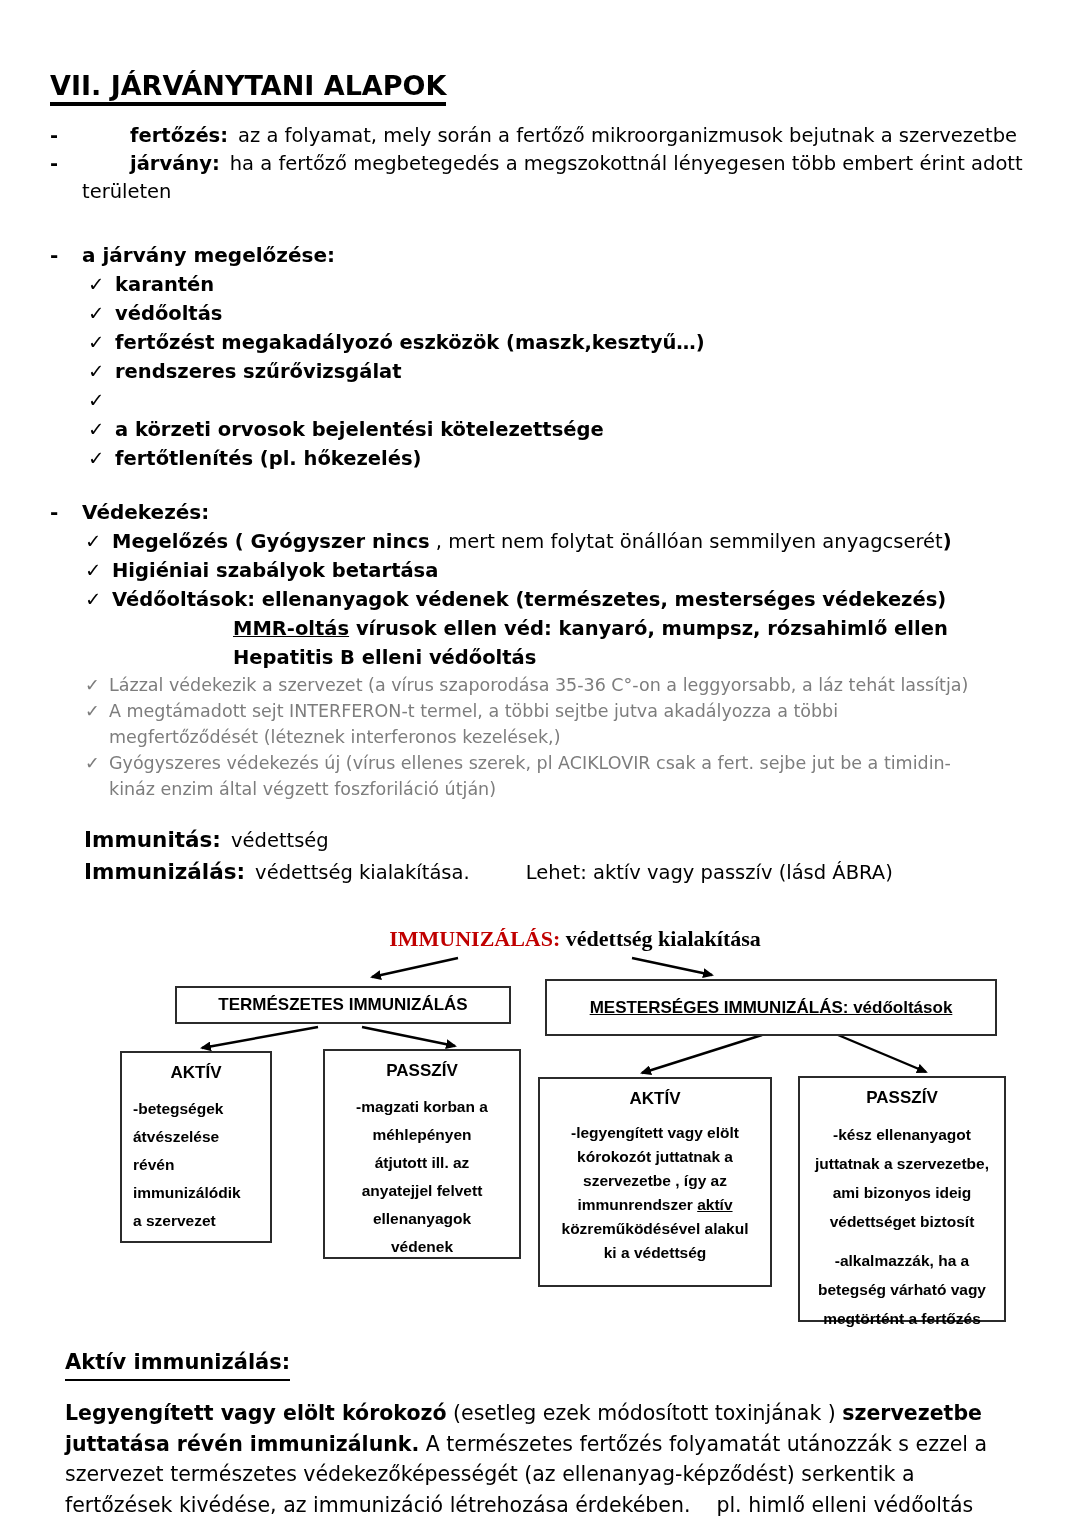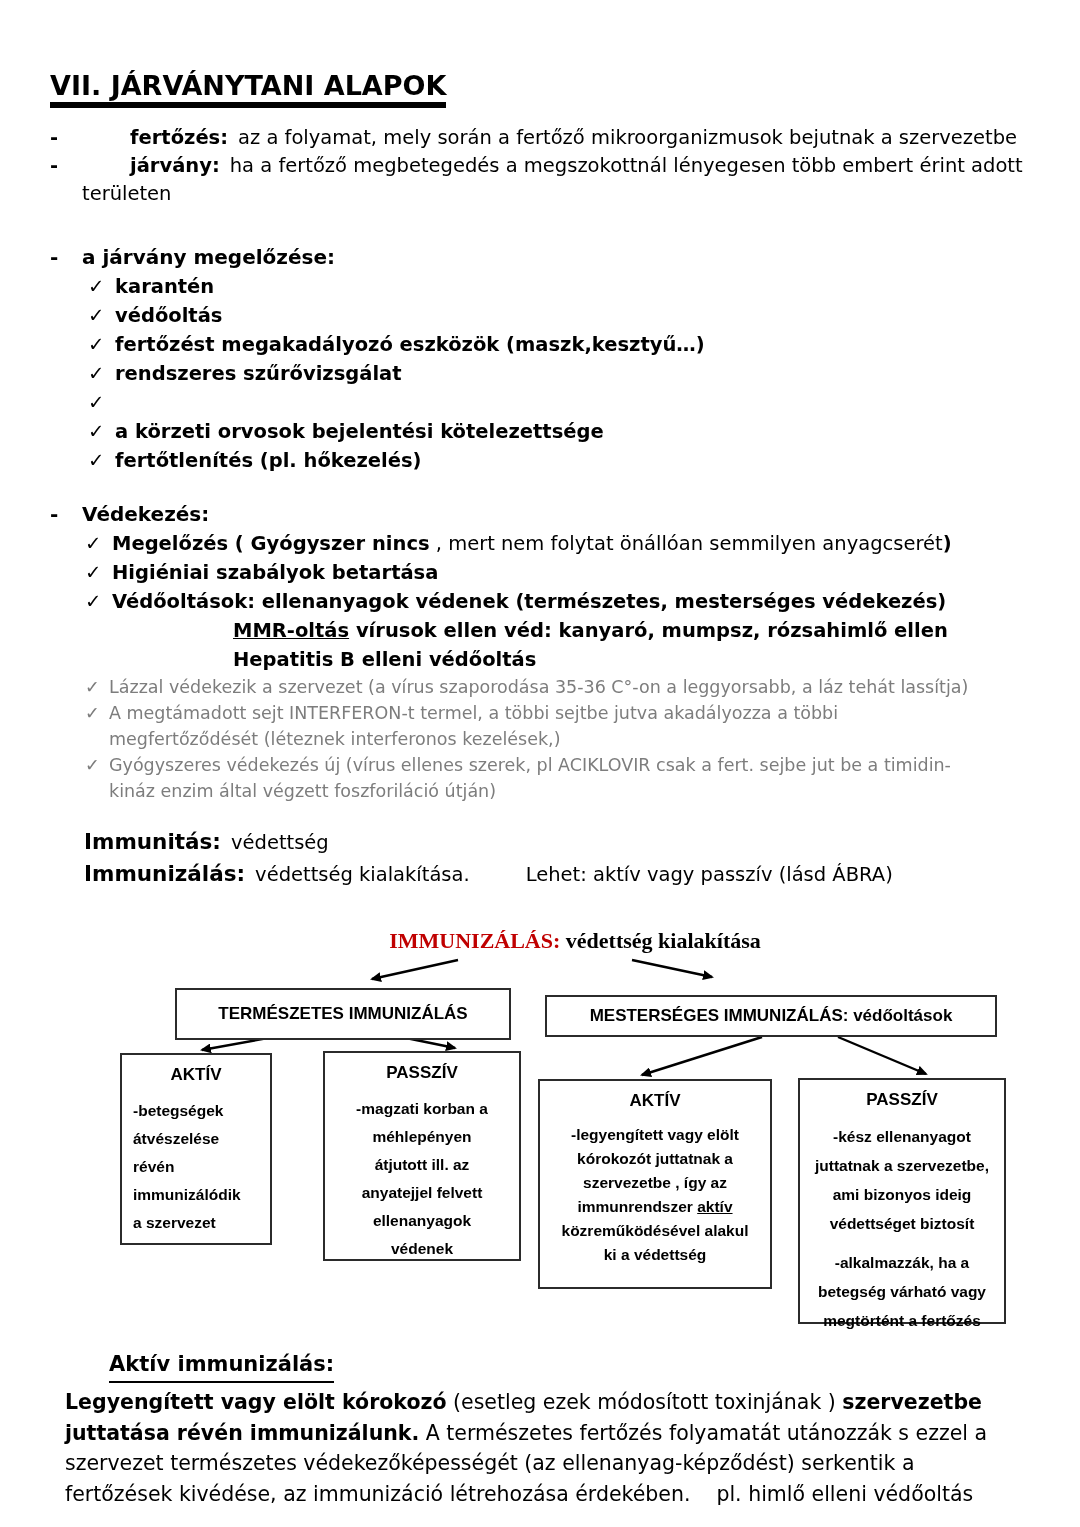--- a/index.html
+++ b/index.html
@@ -3,21 +3,21 @@
 <meta charset="utf-8">
 <style>
   html,body{margin:0;padding:0;background:#e8e8e8;}
   #page{
     position:relative;width:1080px;height:1527px;margin:0 auto;background:#ffffff;
     color:#000;font-family:"DejaVu Sans",sans-serif;box-sizing:border-box;
     padding:70px 50px 0 50px;overflow:hidden;
   }
   
   .doc-title{font-size:27px;font-weight:bold;margin:0 0 16px 0;}
-  .doc-title .uline{display:inline-block;border-bottom:6px solid #000000;padding-bottom:1px;}
+  .doc-title .uline{display:inline-block;border-bottom:4px solid #000000;padding-bottom:1px;}
   .row{display:flex;font-size:19.5px;line-height:28px;}
   .dash{width:32px;flex:none;font-weight:bold;}
   .term{font-weight:bold;margin-right:10px;white-space:nowrap;margin-left:48px;}
   .cont-line{padding-left:32px;font-size:19.5px;line-height:28px;}
   
   .sec-heading{display:flex;font-size:20px;line-height:30px;font-weight:bold;}
   .prev-heading{margin-top:34px;}
   .citem{display:flex;padding-left:38px;font-size:19.5px;line-height:29px;font-weight:bold;}
   .check{width:27px;flex:none;font-weight:normal;}
   .def-heading{margin-top:24px;}
@@ -38,35 +38,35 @@
   
   .diagram{position:relative;width:1080px;height:432px;margin:26px -50px 0 -50px;}
   .dg-title{position:absolute;top:12px;left:0;width:100%;text-align:center;padding-left:70px;box-sizing:border-box;
     font-family:"Liberation Serif",serif;font-weight:bold;font-size:22px;}
   .arrows{position:absolute;left:0;top:0;width:1080px;height:432px;}
   .box{position:absolute;border:2px solid #2b2b2b;background:#fff;box-sizing:border-box;
     font-family:"Liberation Sans",sans-serif;font-weight:bold;text-align:center;}
   .box .bhead{font-size:17px;margin-bottom:12px;}
   .box .bbody{font-size:15.5px;white-space:pre-line;line-height:28px;}
   .top-box{display:flex;align-items:center;justify-content:center;font-size:17px;}
-  #box-nat{left:175px;top:72px;width:336px;height:52px;}
-  #box-art{left:545px;top:79px;width:452px;height:42px;}
+  #box-nat{left:175px;top:72px;width:336px;height:38px;}
+  #box-art{left:545px;top:65px;width:452px;height:57px;text-decoration:underline;}
   #box-nat-active{left:120px;top:137px;width:152px;height:192px;padding:10px 8px;}
   #box-nat-active .bbody{text-align:left;padding-left:3px;}
   #box-nat-passive{left:323px;top:135px;width:198px;height:210px;padding:10px 4px;}
   #box-art-active{left:538px;top:163px;width:234px;height:210px;padding:10px 4px;}
   #box-art-active .bbody{line-height:24px;}
   #box-art-passive{left:798px;top:162px;width:208px;height:246px;padding:10px 4px;}
   #box-art-passive .bbody{line-height:29px;}
   #box-art-passive .p2{margin-top:10px;}
   
   .bottom{padding-left:15px;margin-top:0;}
-  .bottom-heading{font-size:21px;font-weight:bold;line-height:32px;margin-left:44px;}
+  .bottom-heading{font-size:21px;font-weight:bold;line-height:32px;}
   .bottom-heading .uline{display:inline-block;border-bottom:2px solid #000;padding-bottom:1px;}
-  .bottom-para{font-size:20.5px;line-height:30.5px;width:950px;margin-top:4px;}
+  .bottom-para{font-size:20.5px;line-height:30.5px;width:950px;margin-top:17px;}
   .bottom-para .b{font-weight:bold;}
   .bottom-para .ex{margin-left:26px;}
 </style>
 </head>
 <body>
 
 <div id="page">
 
   <h1 class="doc-title">
     <span class="uline">VII. JÁRVÁNYTANI ALAPOK</span>

